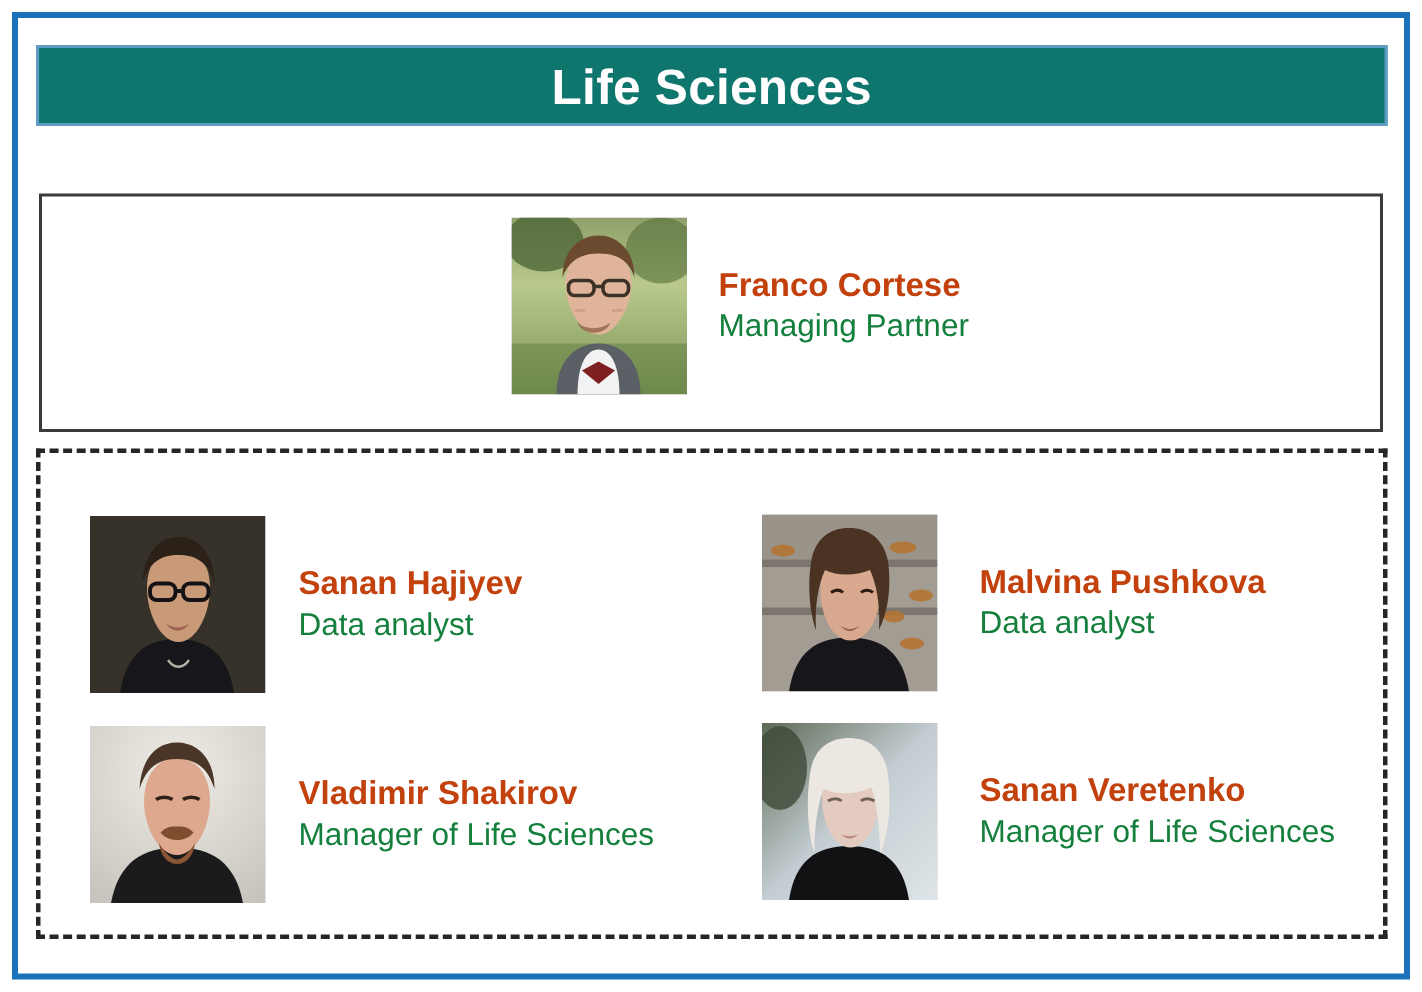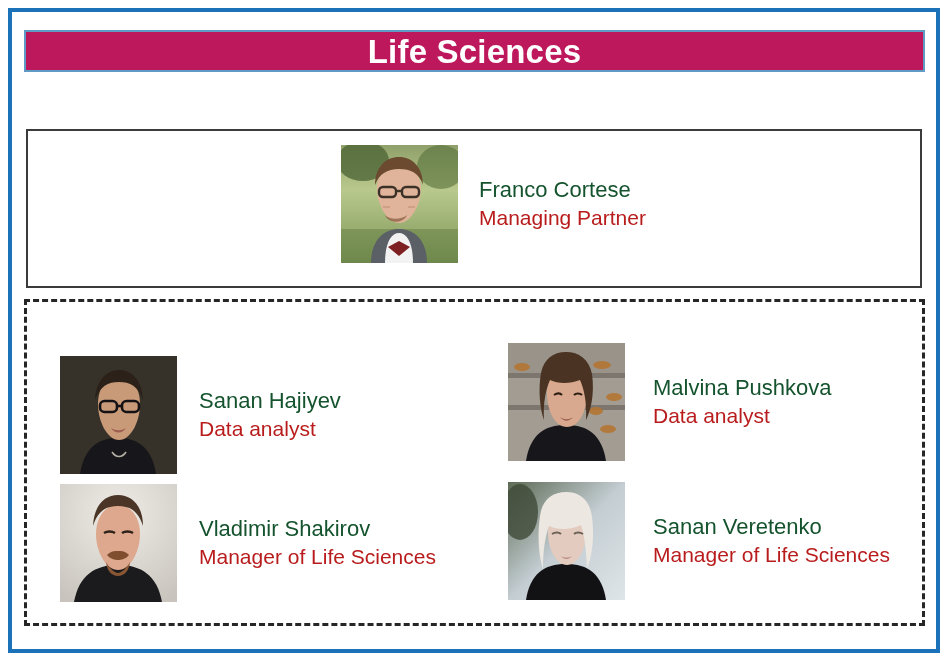--- a/index.html
+++ b/index.html
@@ -33,23 +33,23 @@
     border: 4px solid #1b72b8;
     background: #ffffff;
   }
 
   
   .title-banner {
     position: absolute;
     left: 24px;
     top: 30px;
     width: 901px;
-    height: 42px;
-    box-sizing: border-box;
-    background: #be185d;
+    height: 54px;
+    box-sizing: border-box;
+    background: #0f766e;
     border: 2px solid #5f9bc4;
     display: flex;
     align-items: center;
     justify-content: center;
   }
   .title-banner-text {
     color: #ffffff;
     font-size: 33px;
     font-weight: bold;
     letter-spacing: 0.2px;
@@ -100,36 +100,36 @@
     height: 118px;
   }
   .person-text {
     margin-left: 22px;
     display: flex;
     flex-direction: column;
     justify-content: center;
   }
   .person-name {
     font-size: 22px;
-    font-weight: normal;
-    color: #14532d;
+    font-weight: bold;
+    color: #c2410c;
     line-height: 1.26;
     white-space: nowrap;
   }
   .person-role {
     font-size: 21px;
     font-weight: normal;
-    color: #b91c1c;
+    color: #15803d;
     line-height: 1.3;
     white-space: nowrap;
   }
 
   
   .person-lead   { left: 341px; top: 145px; }
-  .person-r1c1   { left: 60px;  top: 356px; }
+  .person-r1c1   { left: 60px;  top: 344px; }
   .person-r1c2   { left: 508px; top: 343px; }
   .person-r2c1   { left: 60px;  top: 484px; justify-content: space-between; }
   .person-r2c2   { left: 508px; top: 482px; }
 
   .person-lead .person-text { margin-left: 21px; }
   .person-r1c2 .person-text,
   .person-r2c2 .person-text { margin-left: 28px; }
 </style>
 </head>
 <body>

